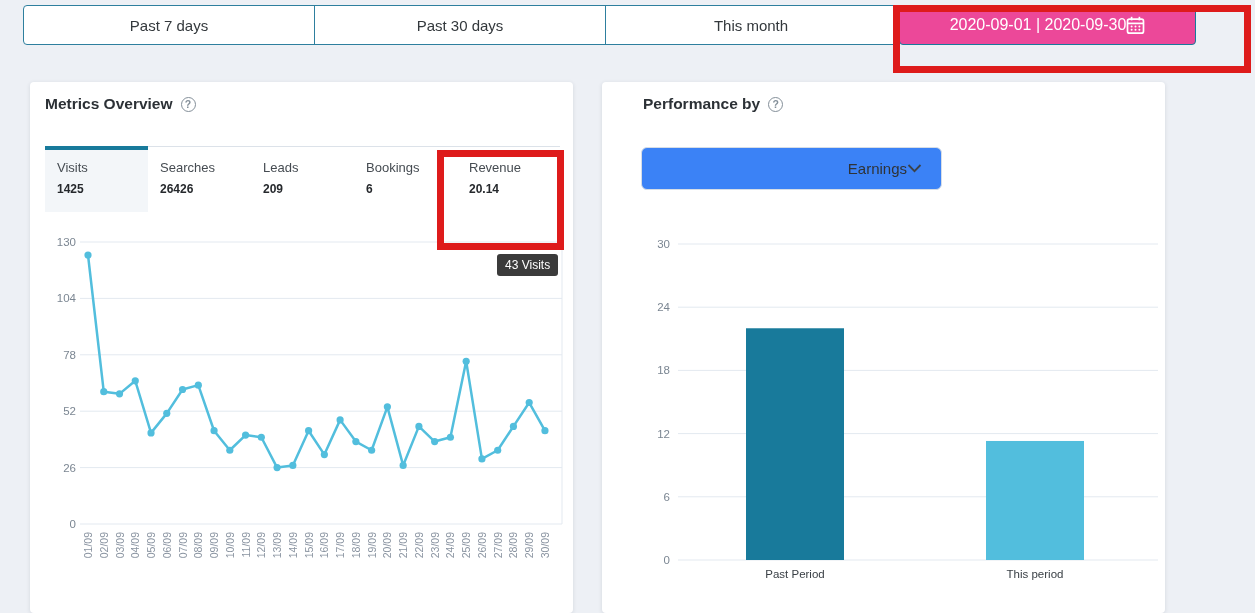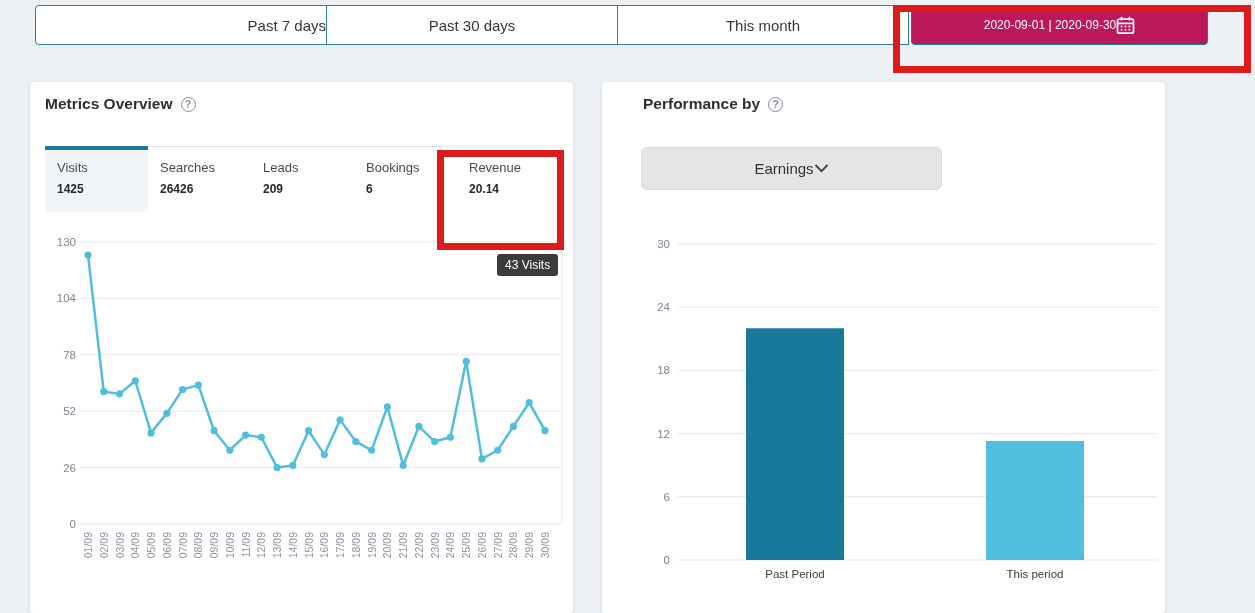--- a/index.html
+++ b/index.html
@@ -8,24 +8,24 @@
     width:1255px; height:613px; position:relative; overflow:hidden;
     background:#edf0f5; font-family:"Liberation Sans", sans-serif; color:#2f3337;
   }
   
   .topbar { position:absolute; left:19px; top:5px; height:40px; display:flex; z-index:10; }
   .tb-tab {
     width:292px; background:#ffffff; border:1px solid #2e7f9e; margin-left:-1px;
     display:flex; align-items:center; justify-content:center;
     font-size:15px; color:#33383c; cursor:pointer;
   }
-  .tb-tab:first-child { margin-left:16px; border-radius:4px 0 0 4px;justify-content:flex-end; }
+  .tb-tab:first-child { margin-left:4px; border-radius:4px 0 0 4px; }
   .tb-tab.selected {
-    background:#be185d; border-color:#187a9b; color:#ffffff;
-    border-radius:4px; margin-left:2px; width:297px; font-size:12px;
+    background:#ec4899; border-color:#187a9b; color:#ffffff;
+    border-radius:4px; margin-left:2px; width:297px; font-size:16px;
   }
   
   .annot { position:absolute; border:7px solid #de1b1b; z-index:60; pointer-events:none; background:transparent; }
   #annot-daterange { left:893px; top:5px; width:358px; height:68px; }
   #annot-revenue  { left:437px; top:150px; width:127px; height:100px; }
   
   .card {
     position:absolute; top:82px; height:531px; background:#ffffff; border-radius:4px;
     box-shadow:0 1px 4px rgba(31,45,61,.12);
   }
@@ -52,23 +52,23 @@
   .chart-svg { position:absolute; left:0; top:150px; }
   svg text { font-family:"Liberation Sans", sans-serif; }
   
   .chart-tooltip {
     position:absolute; left:467px; top:172px; background:#3b3b3b; color:#ffffff;
     font-size:12px; padding:4px 8px; border-radius:3px; z-index:40; white-space:nowrap;
   }
   
   .dropdown {
     position:absolute; left:39px; top:65px; width:301px; height:43px;
-    border:1px solid #d6dde6; border-radius:6px; background:#e5e5e5;
-    display:flex; align-items:center; justify-content:center;
-    padding:0 31px; cursor:pointer;
+    border:1px solid #d6dde6; border-radius:6px; background:#3b82f6;
+    display:flex; align-items:center; justify-content:flex-end;
+    padding:0 19px; cursor:pointer;
   }
   .dropdown .dd-value { font-size:15px; color:#2f3337; }
 </style>
 </head>
 <body>
 
 <div class="topbar">
   <div class="tb-tab">
     <span>Past 7 days</span>
   </div>

